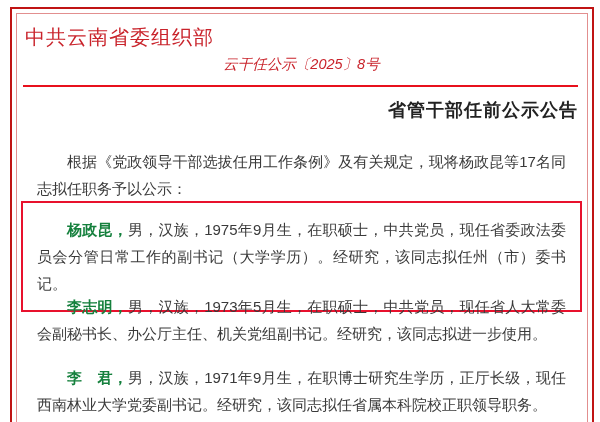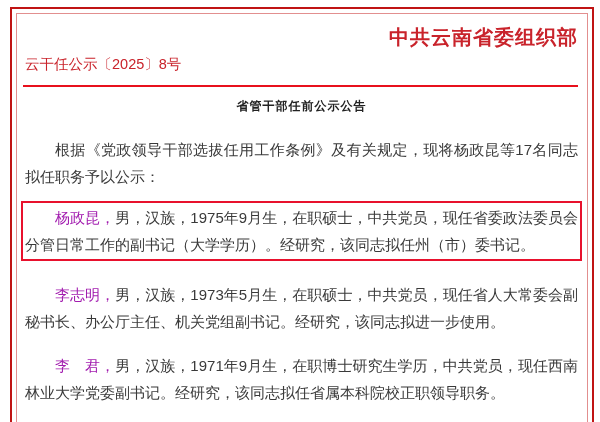--- a/index.html
+++ b/index.html
@@ -30,67 +30,69 @@
   .content {
     position: absolute;
     left: 25px;
     right: 22px;
     top: 0;
     height: 422px;
   }
   .org-name {
     position: absolute;
     top: 24px; left: 0; right: 0;
-    text-align: right;
+    text-align: left;
     font-size: 20px;
-    font-weight: bold;
+    font-weight: normal;
     color: #c9232b;
     letter-spacing: 1px;
   }
   .doc-number {
     position: absolute;
     top: 55px; left: 0; right: 0;
+    text-align: center;
     font-size: 14.5px;
     color: #c9232b;
+    font-style: italic;
   }
   .divider {
     position: absolute;
     top: 85px; left: -2px; right: 0;
     height: 2px;
     background: #e8101c;
   }
   .doc-title {
     position: absolute;
     top: 98px; left: 0; right: 0;
-    text-align: center;
-    font-size: 12px;
+    text-align: right;
+    font-size: 18px;
     font-weight: bold;
     color: #222222;
     letter-spacing: 1px;
   }
   .para {
-    margin: 0;
+    margin: 12px;
     font-size: 15px;
     line-height: 27px;
     color: #3a3a3a;
     text-align: justify;
     text-indent: 2em;
   }
   .p-intro   { position: absolute; top: 136px; left: 0; right: 0; }
   .highlight-box {
     position: absolute;
     top: 201px; left: -4px; right: -4px;
     border: 2.5px solid #e8112d;
     padding: 1px 2px;
   }
   .p-entry-2 { position: absolute; top: 281px; left: 0; right: 0; }
   .p-entry-3 { position: absolute; top: 352px; left: 0; right: 0; }
   .entry-name {
-    font-weight: normal;
-    color: #a21caf;
+    font-weight: bold;
+    color: #15803d;
   }
 </style>
 </head>
 <body>
 
 <div class="page">
 
   <div class="frame-outer"></div>
   <div class="frame-inner"></div>
 
@@ -105,16 +107,16 @@
     <div class="doc-title">省管干部任前公示公告</div>
 
     <p class="para p-intro">根据《党政领导干部选拔任用工作条例》及有关规定，现将杨政昆等17名同志拟任职务予以公示：</p>
 
     <div class="highlight-box">
       <p class="para"><span class="entry-name">杨政昆，</span><span>男，汉族，1975年9月生，在职硕士，中共党员，现任省委政法委员会分管日常工作的副书记（大学学历）。经研究，该同志拟任州（市）委书记。</span></p>
     </div>
 
     <p class="para p-entry-2"><span class="entry-name">李志明，</span><span>男，汉族，1973年5月生，在职硕士，中共党员，现任省人大常委会副秘书长、办公厅主任、机关党组副书记。经研究，该同志拟进一步使用。</span></p>
 
-    <p class="para p-entry-3"><span class="entry-name">李　君，</span><span>男，汉族，1971年9月生，在职博士研究生学历，中共党员，现任西南林业大学党委副书记。经研究，该同志拟任省属本科院校正职领导职务。</span></p>
+    <p class="para p-entry-3"><span class="entry-name">李　君，</span><span>男，汉族，1971年9月生，在职博士研究生学历，正厅长级，现任西南林业大学党委副书记。经研究，该同志拟任省属本科院校正职领导职务。</span></p>
 
   </div>
 </div>
 
 </body></html>

